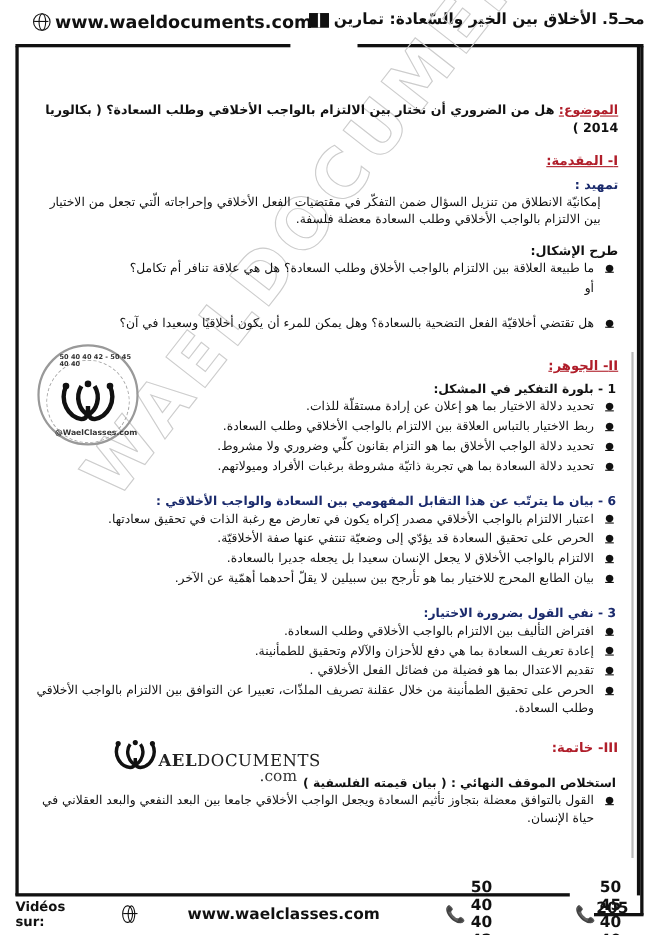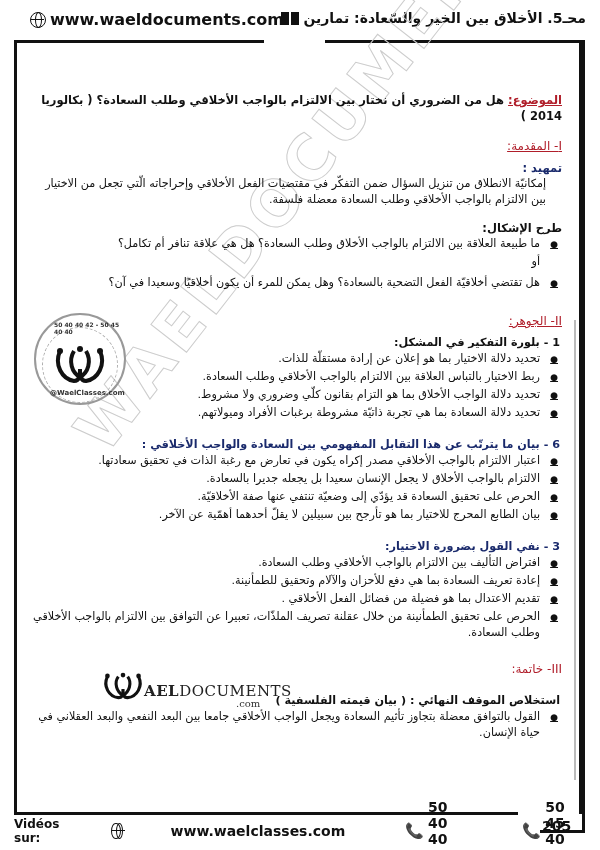--- a/index.html
+++ b/index.html
@@ -20,40 +20,40 @@
     .frame-top-r { position: absolute; left: 325px; top: 40px; width: 260px; height: 3px; background: #111; }
     .frame-bottom { position: absolute; left: 14px; top: 812px; width: 504px; height: 3px; background: #111; }
     .frame-bottom-r { position: absolute; left: 540px; top: 830px; width: 45px; height: 3px; background: #111; }
     .frame-right-ext { position: absolute; left: 582px; top: 42px; width: 3px; height: 790px; background: #111; }
     .scroll-line { position: absolute; left: 574px; top: 320px; width: 2px; height: 460px; background: #bbb; }
 
     .content { position: absolute; left: 30px; top: 92px; width: 540px; direction: rtl; text-align: right; font-family: "DejaVu Sans", sans-serif; font-size: 11.2px; line-height: 16px; }
 
     .subject { font-weight: bold; font-size: 11.5px; padding-right: 8px; margin-bottom: 14px; }
     .subject .label { color: #b01e2a; text-decoration: underline; }
-    .section-title { color: #b01e2a; font-weight: normal; text-decoration: underline; font-size: 12px; padding-right: 8px; margin-bottom: 6px; }
+    .section-title { color: #b01e2a; font-weight: bold; text-decoration: underline; font-size: 12px; padding-right: 8px; margin-bottom: 6px; }
     .subhead { color: #1a2a6c; font-weight: bold; font-size: 11.5px; padding-right: 8px; margin-top: 2px; }
     .para { padding-right: 24px; padding-left: 4px; }
     .bullets { list-style: none; padding-right: 30px; }
     .bullets li { position: relative; margin-bottom: 2px; }
     .bullets li::before { content: "●"; position: absolute; right: -18px; top: 0; font-size: 9px; text-decoration: underline; }
-    .or-text { padding-right: 30px; margin-bottom: 5px; }
+    .or-text { padding-right: 30px; margin-bottom: 16px; }
     .numbered { font-weight: bold; padding-right: 10px; margin-top: 4px; color: #111; }
     .numbered.blue { color: #1a2a6c; }
     .gap { height: 10px; }
 
     .stamp { position: absolute; left: 34px; top: 313px; width: 92px; height: 92px; border-radius: 50%; border: 2px solid #999; display: flex; align-items: flex-end; justify-content: center; }
     .stamp-inner { width: 76px; height: 76px; border-radius: 50%; border: 1px dashed #aaa; display: flex; align-items: center; justify-content: center; }
     .stamp-text { position: absolute; font-size: 7px; color: #333; font-weight: bold; }
 
     .logo { position: absolute; left: 102px; top: 672px; display: flex; align-items: flex-end; direction: ltr; }
     .logo-mark { width: 42px; height: 28px; }
     .logo-text { font-family: "DejaVu Serif", serif; font-size: 15px; color: #222; letter-spacing: 0.5px; }
     .logo-text b { font-weight: bold; }
-    .logo-com { font-family: "DejaVu Serif", serif; font-size: 10px; color: #333; position: absolute; left: 134px; top: 26px; }
+    .logo-com { font-family: "DejaVu Serif", serif; font-size: 14px; color: #333; position: absolute; left: 134px; top: 26px; }
 
     .watermark { position: absolute; left: 60px; top: 420px; font-size: 62px; font-weight: bold; color: transparent; -webkit-text-stroke: 1px #ccc; transform: rotate(-52deg); transform-origin: left top; white-space: nowrap; letter-spacing: 6px; pointer-events: none; font-family: "DejaVu Sans", sans-serif; }
 
     .footer { position: absolute; left: 14px; top: 816px; width: 580px; height: 30px; direction: ltr; display: flex; align-items: center; font-weight: bold; font-size: 13px; gap: 46px; }
     .footer .videos { font-size: 12px; margin-right: 6px; }
     .footer .site { font-size: 14px; margin: 0 14px 0 4px; }
     .phone { display: inline-flex; align-items: center; gap: 4px; font-size: 14px; margin-right: 12px; }
     .phone-icon { font-size: 15px; }
     .page-num { position: absolute; left: 528px; top: 2px; font-size: 14px; }
   </style>
@@ -121,22 +121,22 @@
     <li>تحديد دلالة الاختيار بما هو إعلان عن إرادة مستقلّة للذات.</li>
     <li>ربط الاختيار بالتباس العلاقة بين الالتزام بالواجب الأخلاقي وطلب السعادة.</li>
     <li>تحديد دلالة الواجب الأخلاق بما هو التزام بقانون كلّي وضروري ولا مشروط.</li>
     <li>تحديد دلالة السعادة بما هي تجربة ذاتيّة مشروطة برغبات الأفراد وميولاتهم.</li>
   </ul>
 
   <div class="gap"></div>
   <div class="numbered blue">6 - بيان ما يترتّب عن هذا التقابل المفهومي بين السعادة والواجب الأخلاقي :</div>
   <ul class="bullets">
     <li>اعتبار الالتزام بالواجب الأخلاقي مصدر إكراه يكون في تعارض مع رغبة الذات في تحقيق سعادتها.</li>
+    <li>الحرص على تحقيق السعادة قد يؤدّي إلى وضعيّة تنتفي عنها صفة الأخلاقيّة.</li>
     <li>الالتزام بالواجب الأخلاق لا يجعل الإنسان سعيدا بل يجعله جديرا بالسعادة.</li>
-    <li>الحرص على تحقيق السعادة قد يؤدّي إلى وضعيّة تنتفي عنها صفة الأخلاقيّة.</li>
     <li>بيان الطابع المحرج للاختيار بما هو تأرجح بين سبيلين لا يقلّ أحدهما أهمّية عن الآخر.</li>
   </ul>
 
   <div class="gap"></div>
   <div class="numbered blue">3 - نفي القول بضرورة الاختيار:</div>
   <ul class="bullets">
     <li>افتراض التأليف بين الالتزام بالواجب الأخلاقي وطلب السعادة.</li>
     <li>إعادة تعريف السعادة بما هي دفع للأحزان والآلام وتحقيق للطمأنينة.</li>
     <li>تقديم الاعتدال بما هو فضيلة من فضائل الفعل الأخلاقي .</li>
     <li>الحرص على تحقيق الطمأنينة من خلال عقلنة تصريف الملذّات، تعبيرا عن التوافق بين الالتزام بالواجب الأخلاقي وطلب السعادة.</li>

